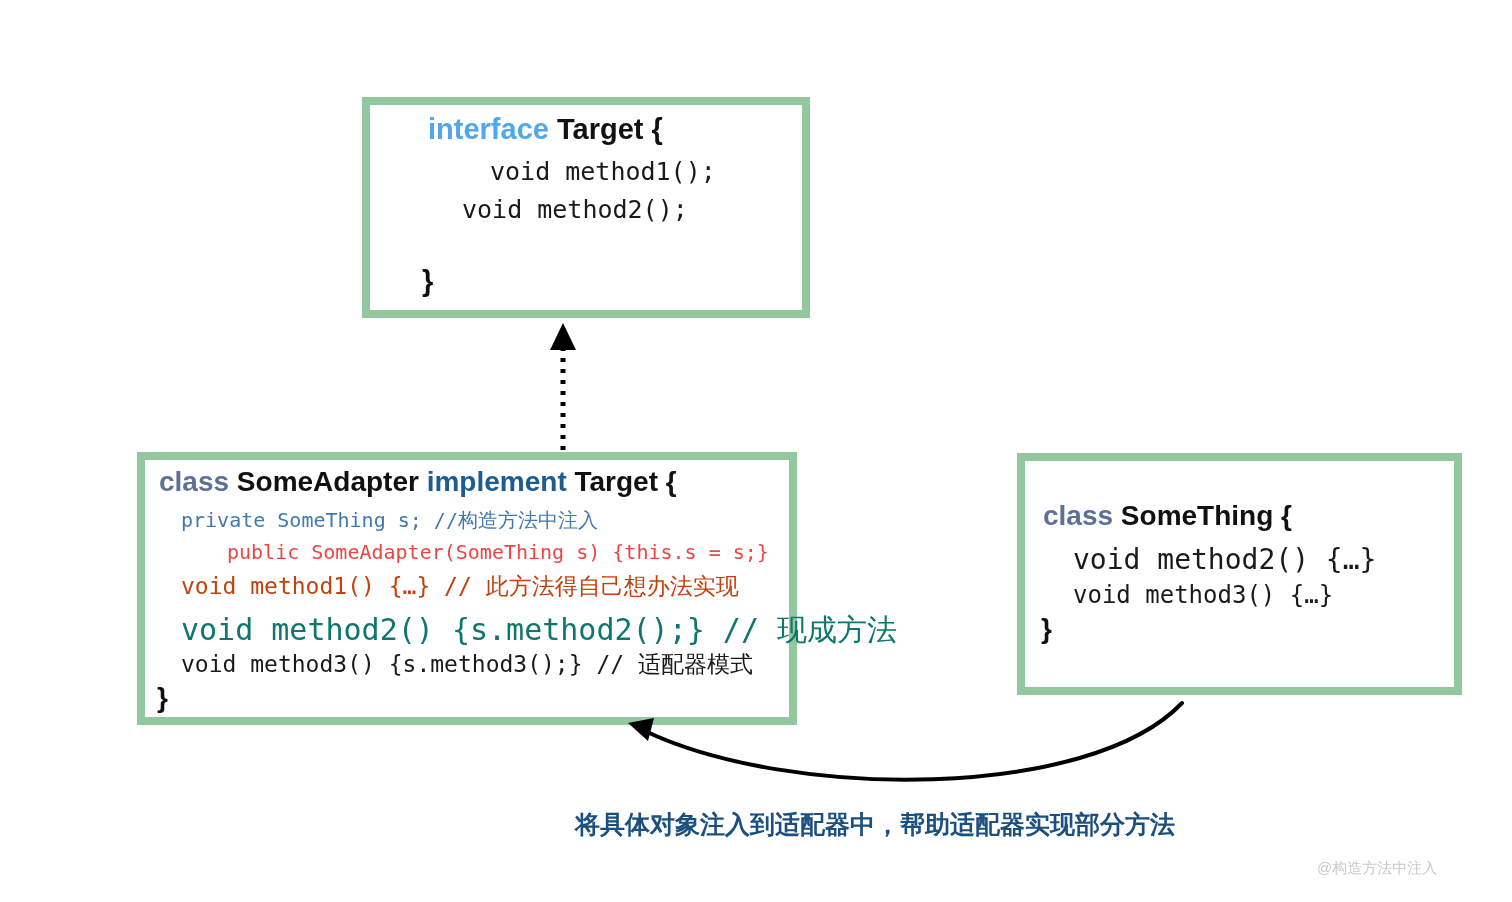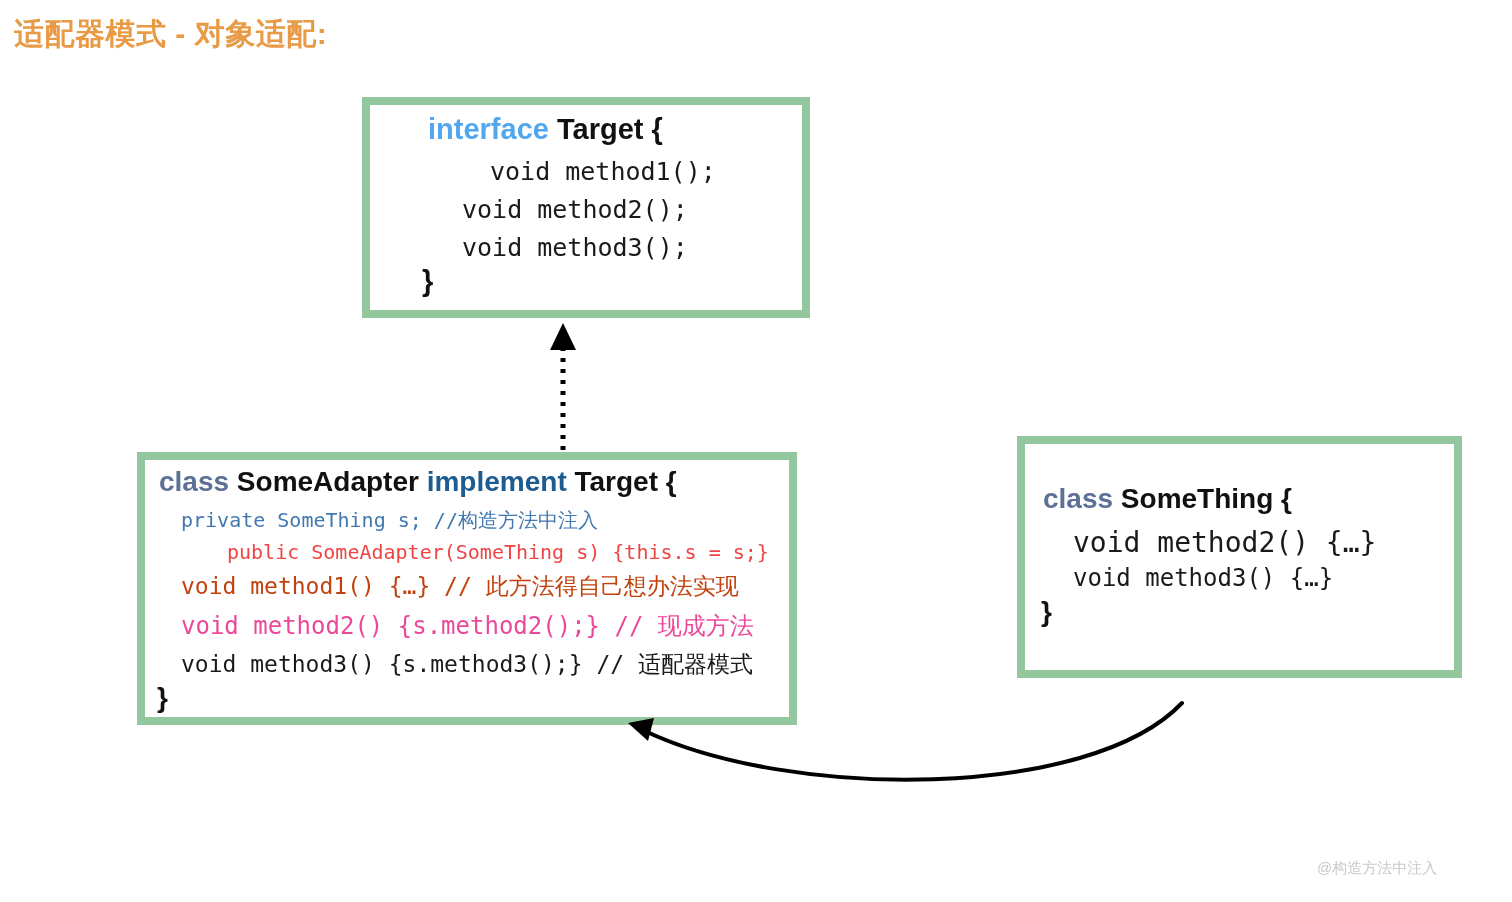--- a/index.html
+++ b/index.html
@@ -97,32 +97,32 @@
     font-size: 28px;
   }
   #box-adapter .cline {
     position: absolute;
     font-family: "DejaVu Sans Mono", "Liberation Mono", monospace;
     white-space: nowrap;
   }
   #box-adapter .c1 { left: 36px; top: 47px; font-size: 20px; color: #4278b0; }
   #box-adapter .c2 { left: 36px; top: 80px; font-size: 20px; color: #ef4444; margin-left: 46px; }
   #box-adapter .c3 { left: 36px; top: 111px; font-size: 23px; color: #c2410c; }
-  #box-adapter .c4 { left: 36px; top: 150px; font-size: 24px; color: #ec4899; }
+  #box-adapter .c4 { left: 36px; top: 150px; font-size: 30px; color: #0f766e; }
   #box-adapter .c5 { left: 36px; top: 189px; font-size: 23px; color: #1a1a1a; }
   #box-adapter .close {
     position: absolute; left: 12px; top: 222px;
     font-size: 28px; font-weight: 700; color: #111111;
     font-family: "Liberation Sans", "DejaVu Sans", sans-serif;
   }
 
   
   #box-something {
     left: 1017px;
-    top: 436px;
+    top: 453px;
     width: 445px;
     height: 242px;
   }
   #box-something .hdr {
     position: absolute;
     left: 18px;
     top: 39px;
     font-size: 28px;
   }
   #box-something .line1 { position: absolute; left: 48px; top: 82px; font-size: 28px; }
@@ -161,27 +161,25 @@
     font-size: 15px;
     color: #c9c9c9;
     white-space: nowrap;
   }
 </style>
 </head>
 <body>
 
 <div class="stage">
 
-  <div class="title">适配器模式 - 对象适配:</div>
 
   <div class="box" id="box-target">
     <div class="hdr"><span class="kw-interface">interface</span> <span class="id-black">Target</span> <span class="id-black">{</span></div>
     <div class="mono line1">void method1();</div>
     <div class="mono line2">void method2();</div>
-    <div class="mono line3">void method3();</div>
     <div class="close">}</div>
   </div>
 
   <div class="box" id="box-adapter">
     <div class="hdr"><span class="kw-class">class</span> <span class="id-black">SomeAdapter</span> <span class="kw-implement">implement</span> <span class="id-black">Target</span> <span class="id-black">{</span></div>
     <div class="cline c1">private SomeThing s; //构造方法中注入</div>
     <div class="cline c2">public SomeAdapter(SomeThing s) {this.s = s;}</div>
     <div class="cline c3">void method1() {…} // 此方法得自己想办法实现</div>
     <div class="cline c4">void method2() {s.method2();} // 现成方法</div>
     <div class="cline c5">void method3() {s.method3();} // 适配器模式</div>
@@ -201,16 +199,17 @@
       <line x1="563" y1="450" x2="563" y2="345" stroke="#000000" stroke-width="5" stroke-dasharray="4 7" stroke-linecap="butt"></line>
       <polygon points="563,323 550,350 576,350" fill="#000000"></polygon>
     </g>
 
     <g>
       <path d="M 1182 703 C 1090 800, 790 800, 645 731" fill="none" stroke="#000000" stroke-width="4" stroke-linecap="round"></path>
       <polygon points="628,723 654,718 648,741" fill="#000000"></polygon>
     </g>
   </svg>
 
+  <div class="caption">将具体对象注入到适配器中，帮助适配器实现部分方法</div>
 
   <div class="watermark">@构造方法中注入</div>
 
 </div>
 
 </body></html>

